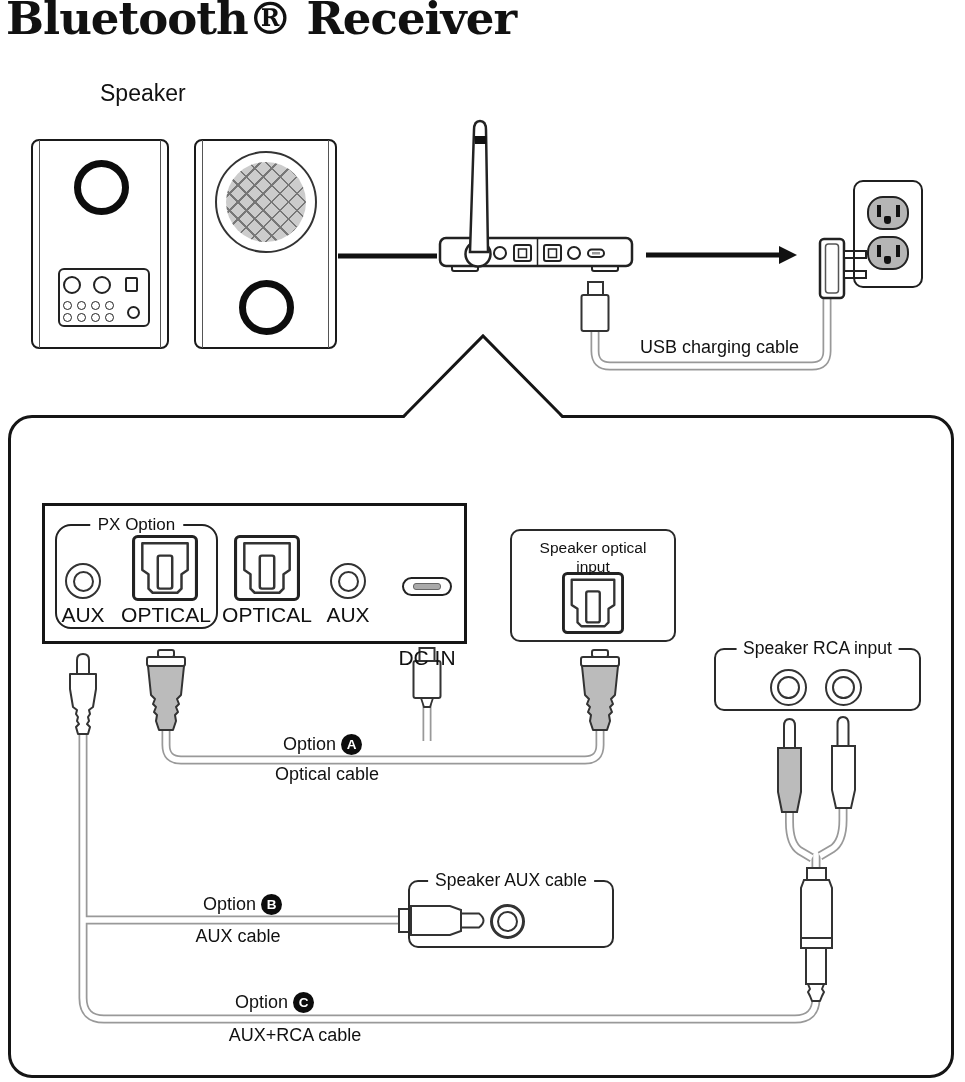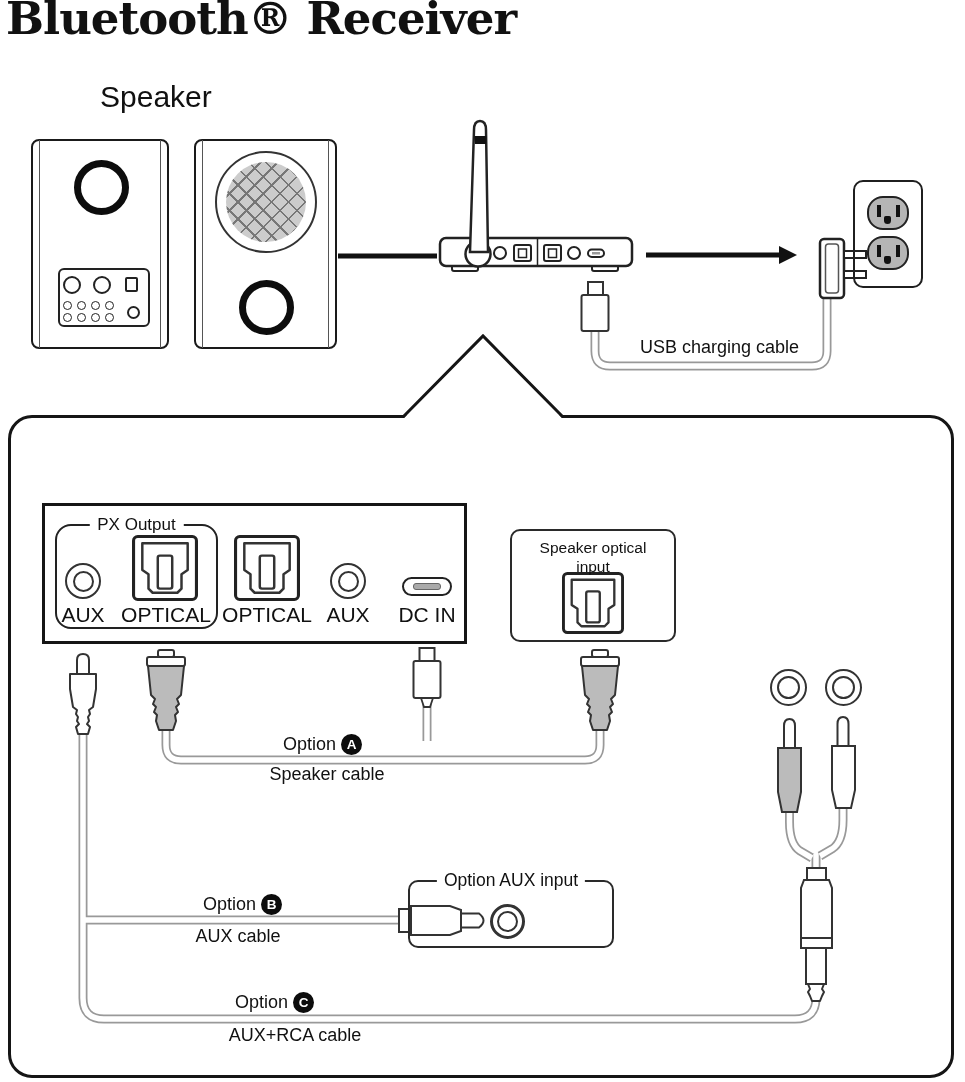--- a/index.html
+++ b/index.html
@@ -1,20 +1,20 @@
 <!DOCTYPE html>
 <html><head>
 <meta charset="utf-8">
 <style>
   html,body{margin:0;padding:0;background:#fff;}
   .canvas{position:relative;width:965px;height:1082px;background:#fff;overflow:hidden;
           font-family:"Liberation Sans",sans-serif;color:#111;text-decoration:underline;}
   .lbl{position:absolute;white-space:nowrap;color:#111;font-family:"Liberation Sans",sans-serif;}
   .title{left:6px;top:-8px;font-family:"DejaVu Serif",serif;font-weight:bold;font-size:45px;letter-spacing:-1px;}
-  .speaker-label{left:100px;top:80px;font-size:30px;}
+  .speaker-label{left:100px;top:80px;font-size:23px;}
   .usb-label{left:640px;top:337px;font-size:18px;}
   .center-lbl{transform:translateX(-50%);font-size:18px;}
   .plabel{position:absolute;transform:translateX(-50%);top:603px;font-size:21px;white-space:nowrap;}
 
   .box{position:absolute;border:2px solid #2a2a2a;border-radius:10px;background:transparent;box-sizing:border-box;}
   .box .on-border{position:absolute;top:-12px;left:50%;transform:translateX(-50%);
                   background:#fff;padding:0 7px;font-size:17.5px;white-space:nowrap;}
   .group{position:absolute;border:2px solid #222;border-radius:16px;box-sizing:border-box;}
   .group .on-border{position:absolute;top:-11px;left:50%;transform:translateX(-50%);
                     background:#fff;padding:0 8px;font-size:17px;white-space:nowrap;}
@@ -228,63 +228,66 @@
       <div class="slot" style="left:27px;"></div>
       <div class="gnd"></div>
     </div>
   </div>
 
   <div class="lbl usb-label">USB charging cable</div>
 
   <div class="panel-box"></div>
 
   <div class="group" style="left:55px;top:524px;width:163px;height:105px;">
-    <span class="on-border">PX Output</span>
+    <span class="on-border">PX Option</span>
   </div>
 
   <div class="jack" style="left:65px;top:563px;width:36px;height:36px;">
     <div class="jin" style="width:21px;height:21px;"></div>
   </div>
   <div class="jack" style="left:330px;top:563px;width:36px;height:36px;">
     <div class="jin" style="width:21px;height:21px;"></div>
   </div>
   <div class="dcin">
       <div class="pin"></div>
     </div>
 
   <div class="plabel" style="left:83px;">AUX</div>
   <div class="plabel" style="left:166px;">OPTICAL</div>
   <div class="plabel" style="left:267px;">OPTICAL</div>
   <div class="plabel" style="left:348px;">AUX</div>
-  <div class="plabel" style="left:427px;">DC IN</div>
+  <div class="plabel" style="left:427px;margin-top:43px;">DC IN</div>
 
   <div class="box" style="left:510px;top:529px;width:166px;height:113px;">
     <div class="optbox-text" style="margin-top:7px;">Speaker optical</div>
     <div class="optbox-text">input</div>
   </div>
 
+  <div class="box" style="left:714px;top:648px;width:207px;height:63px;">
+    <span class="on-border">Speaker RCA input</span>
+  </div>
   <div class="jack" style="left:769.5px;top:668.5px;width:37px;height:37px;">
     <div class="jin" style="width:23px;height:23px;"></div>
   </div>
   <div class="jack" style="left:824.5px;top:668.5px;width:37px;height:37px;">
     <div class="jin" style="width:23px;height:23px;"></div>
   </div>
 
   <div class="box" style="left:408px;top:880px;width:206px;height:68px;">
-    <span class="on-border">Option AUX input</span>
+    <span class="on-border">Speaker AUX cable</span>
   </div>
   <div class="jack" style="left:489.5px;top:903.5px;width:35px;height:35px;border-width:3px;">
     <div class="jin" style="width:21px;height:21px;"></div>
   </div>
 
   <div class="opt lbl" style="left:283px;top:734px;">
     <span>Option</span>
     <span class="badge">A</span>
   </div>
-  <div class="lbl center-lbl" style="left:327px;top:764px;">Speaker cable</div>
+  <div class="lbl center-lbl" style="left:327px;top:764px;">Optical cable</div>
 
   <div class="opt lbl" style="left:203px;top:894px;">
     <span>Option</span>
     <span class="badge">B</span>
   </div>
   <div class="lbl center-lbl" style="left:238px;top:926px;">AUX cable</div>
 
   <div class="opt lbl" style="left:235px;top:992px;">
     <span>Option</span>
     <span class="badge">C</span>

